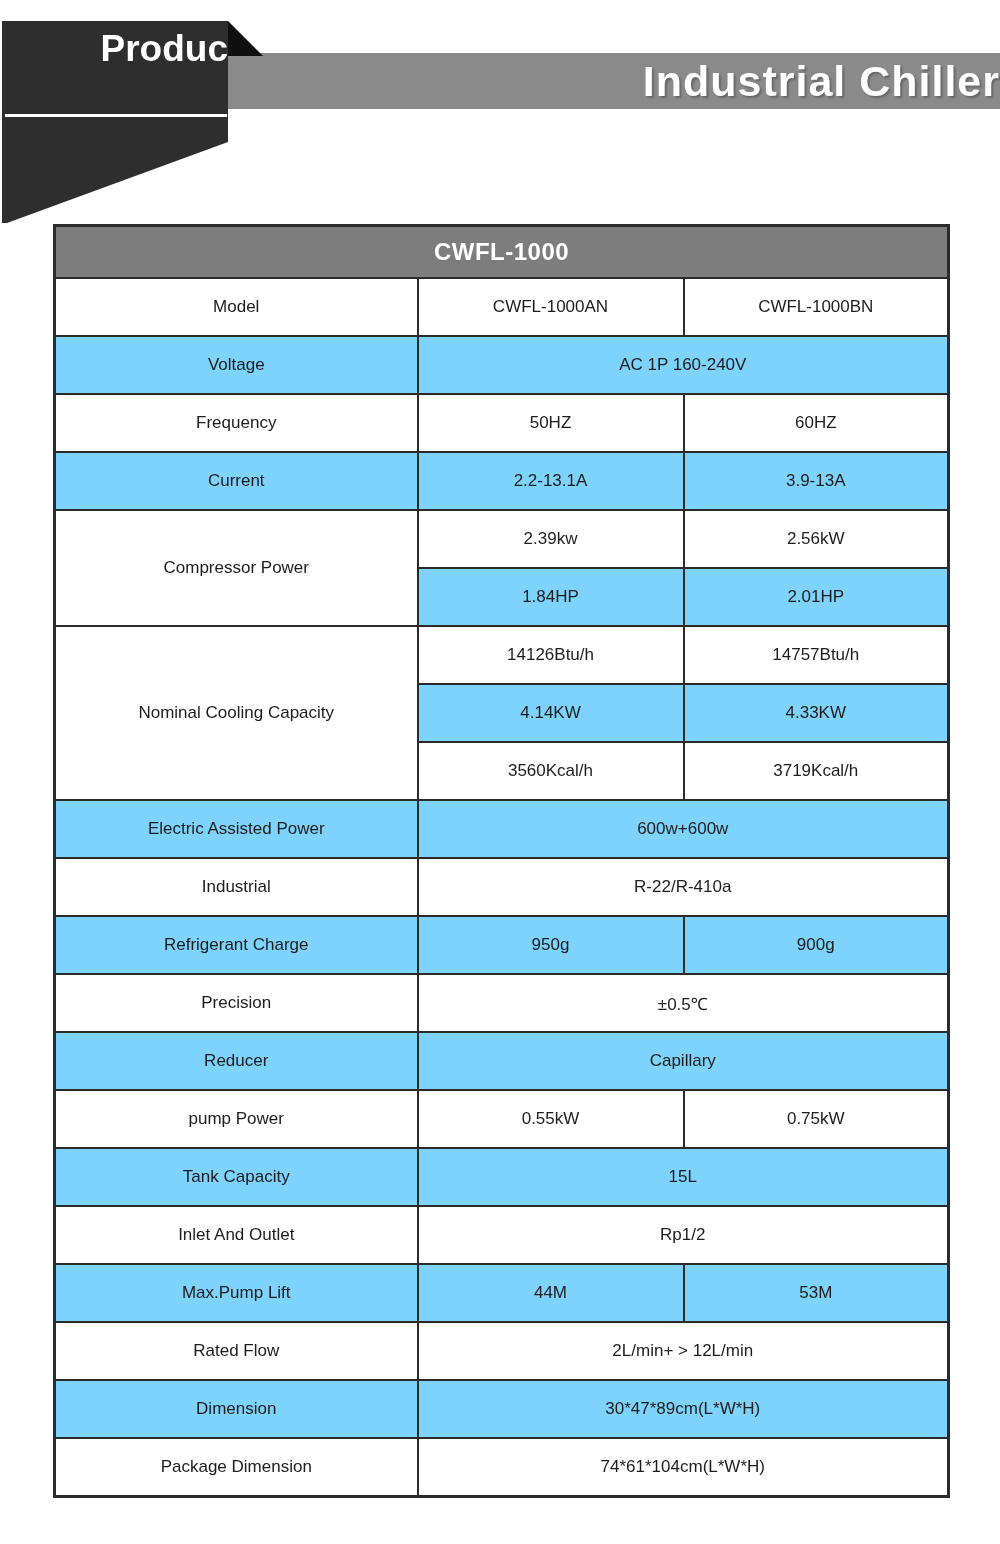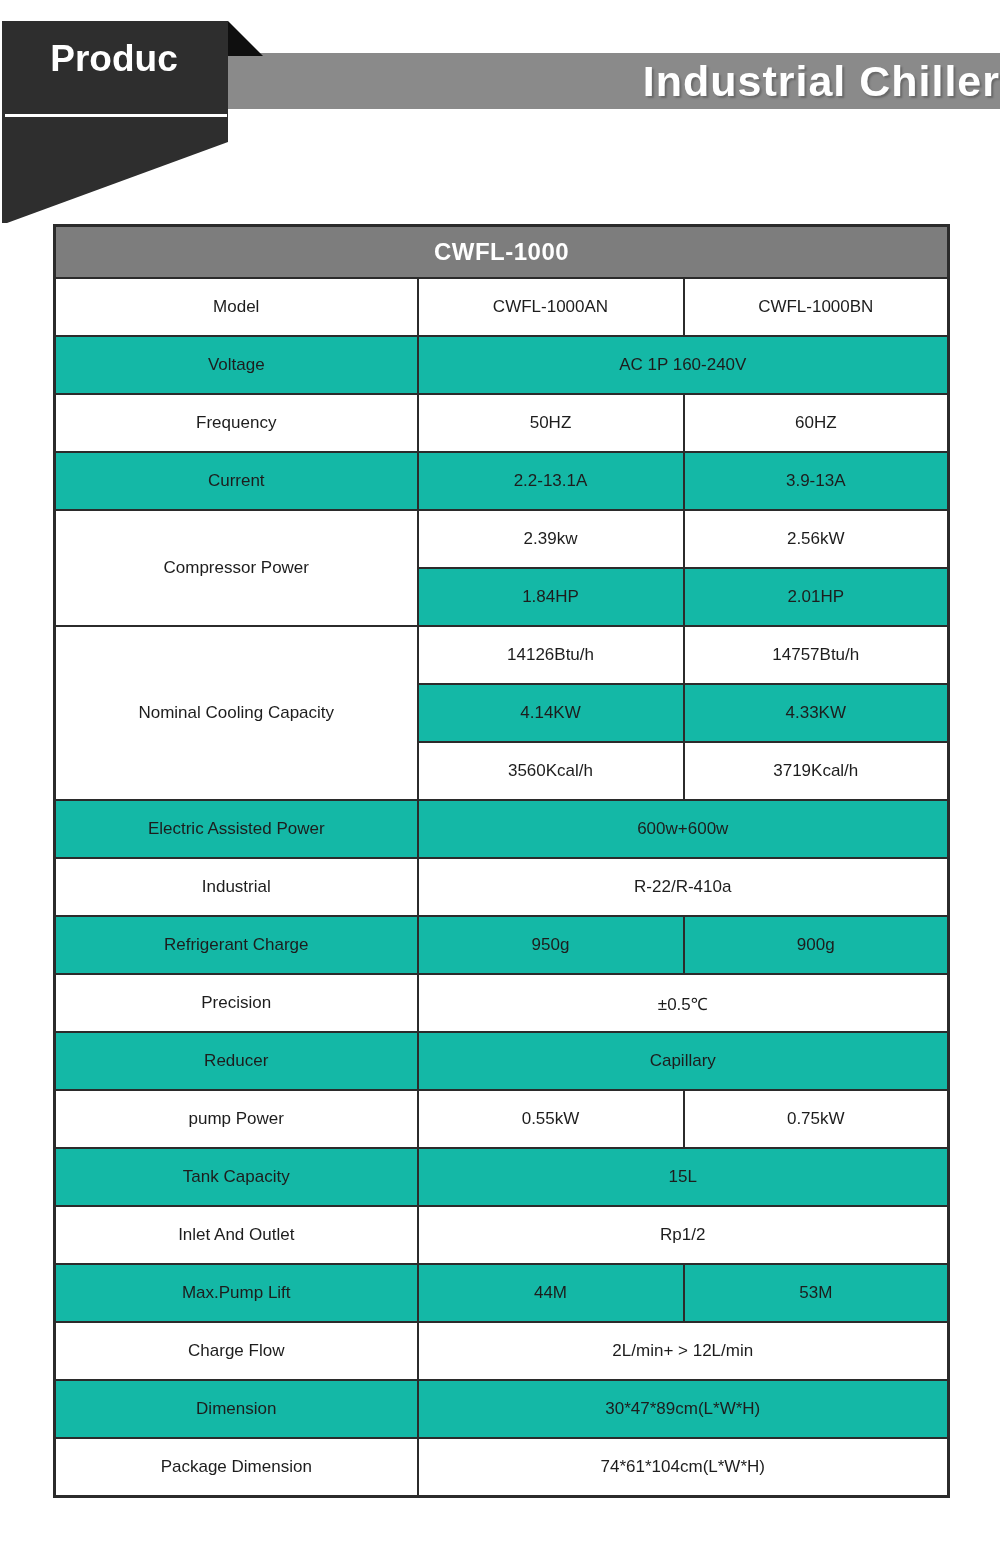--- a/index.html
+++ b/index.html
@@ -27,21 +27,21 @@
 
   
   .badge { position: absolute; left: 0; top: 0; width: 270px; height: 235px; }
   .badge svg { position: absolute; left: 0; top: 0; }
   .badge-text {
     position: absolute; left: 0; width: 228px;
     text-align: center; color: #ffffff;
     font-weight: bold; font-size: 37px; line-height: 1;
     white-space: nowrap;
   }
-  .badge-line1 { top: 40px; }
+  .badge-line1 { top: 30px; text-align: right; }
   .badge-line2 { top: 71px; }
 
   
   .spec { position: absolute; left: 53px; top: 224px; }
   table.spec-table {
     border-collapse: collapse;
     table-layout: fixed;
     width: 894px;
     border: 3px solid #2b2b2b;
   }
@@ -51,21 +51,21 @@
     font-size: 17px; color: #1d1d1d;
     height: 56px; padding: 0 16px;
     background: #ffffff;
     overflow: hidden;
   }
   table.spec-table td.th {
     background: #7d7d7d; color: #ffffff;
     font-size: 24px; font-weight: bold;
     height: 50px; letter-spacing: 0.5px;
   }
-  table.spec-table tr.shade td { background: #14b8a6; }
+  table.spec-table tr.shade td { background: #7dd3fc; }
 </style>
 </head>
 <body>
 
 <div class="banner">
   <div class="banner-title">Industrial Chiller</div>
 </div>
 
 <div class="badge">
   <svg width="270" height="235" viewBox="0 0 270 235">
@@ -178,21 +178,21 @@
       <td colspan="2">Rp1/2</td>
     </tr>
 
     <tr class="shade">
       <td>Max.Pump Lift</td>
       <td>44M</td>
       <td>53M</td>
     </tr>
 
     <tr>
-      <td>Charge Flow</td>
+      <td>Rated Flow</td>
       <td colspan="2">2L/min+ &gt; 12L/min</td>
     </tr>
 
     <tr class="shade">
       <td>Dimension</td>
       <td colspan="2">30*47*89cm(L*W*H)</td>
     </tr>
 
     <tr>
       <td>Package Dimension</td>

